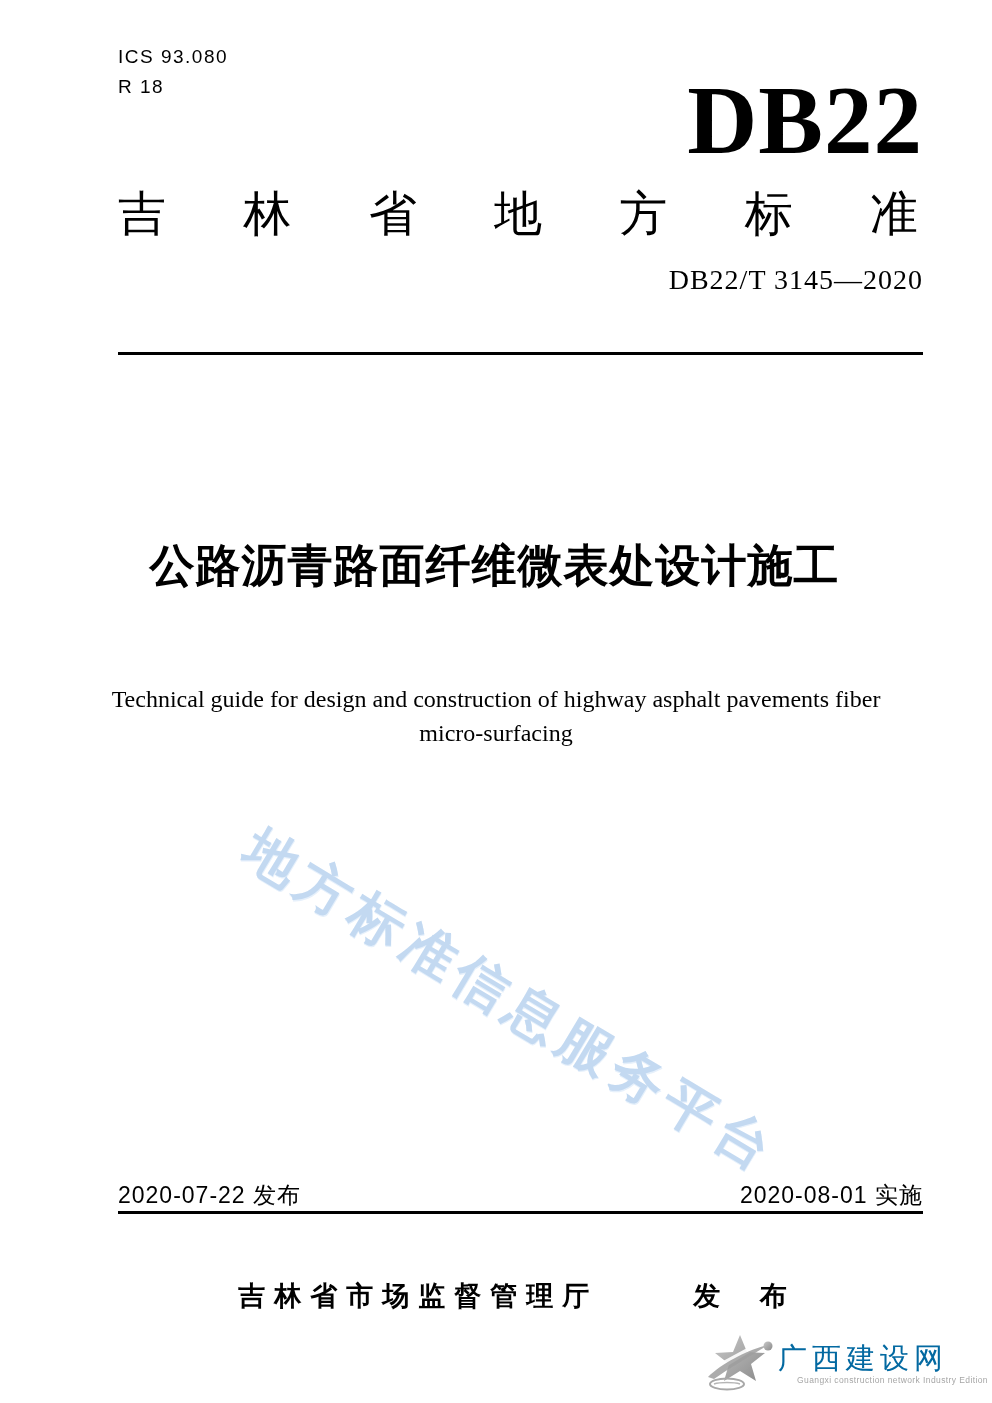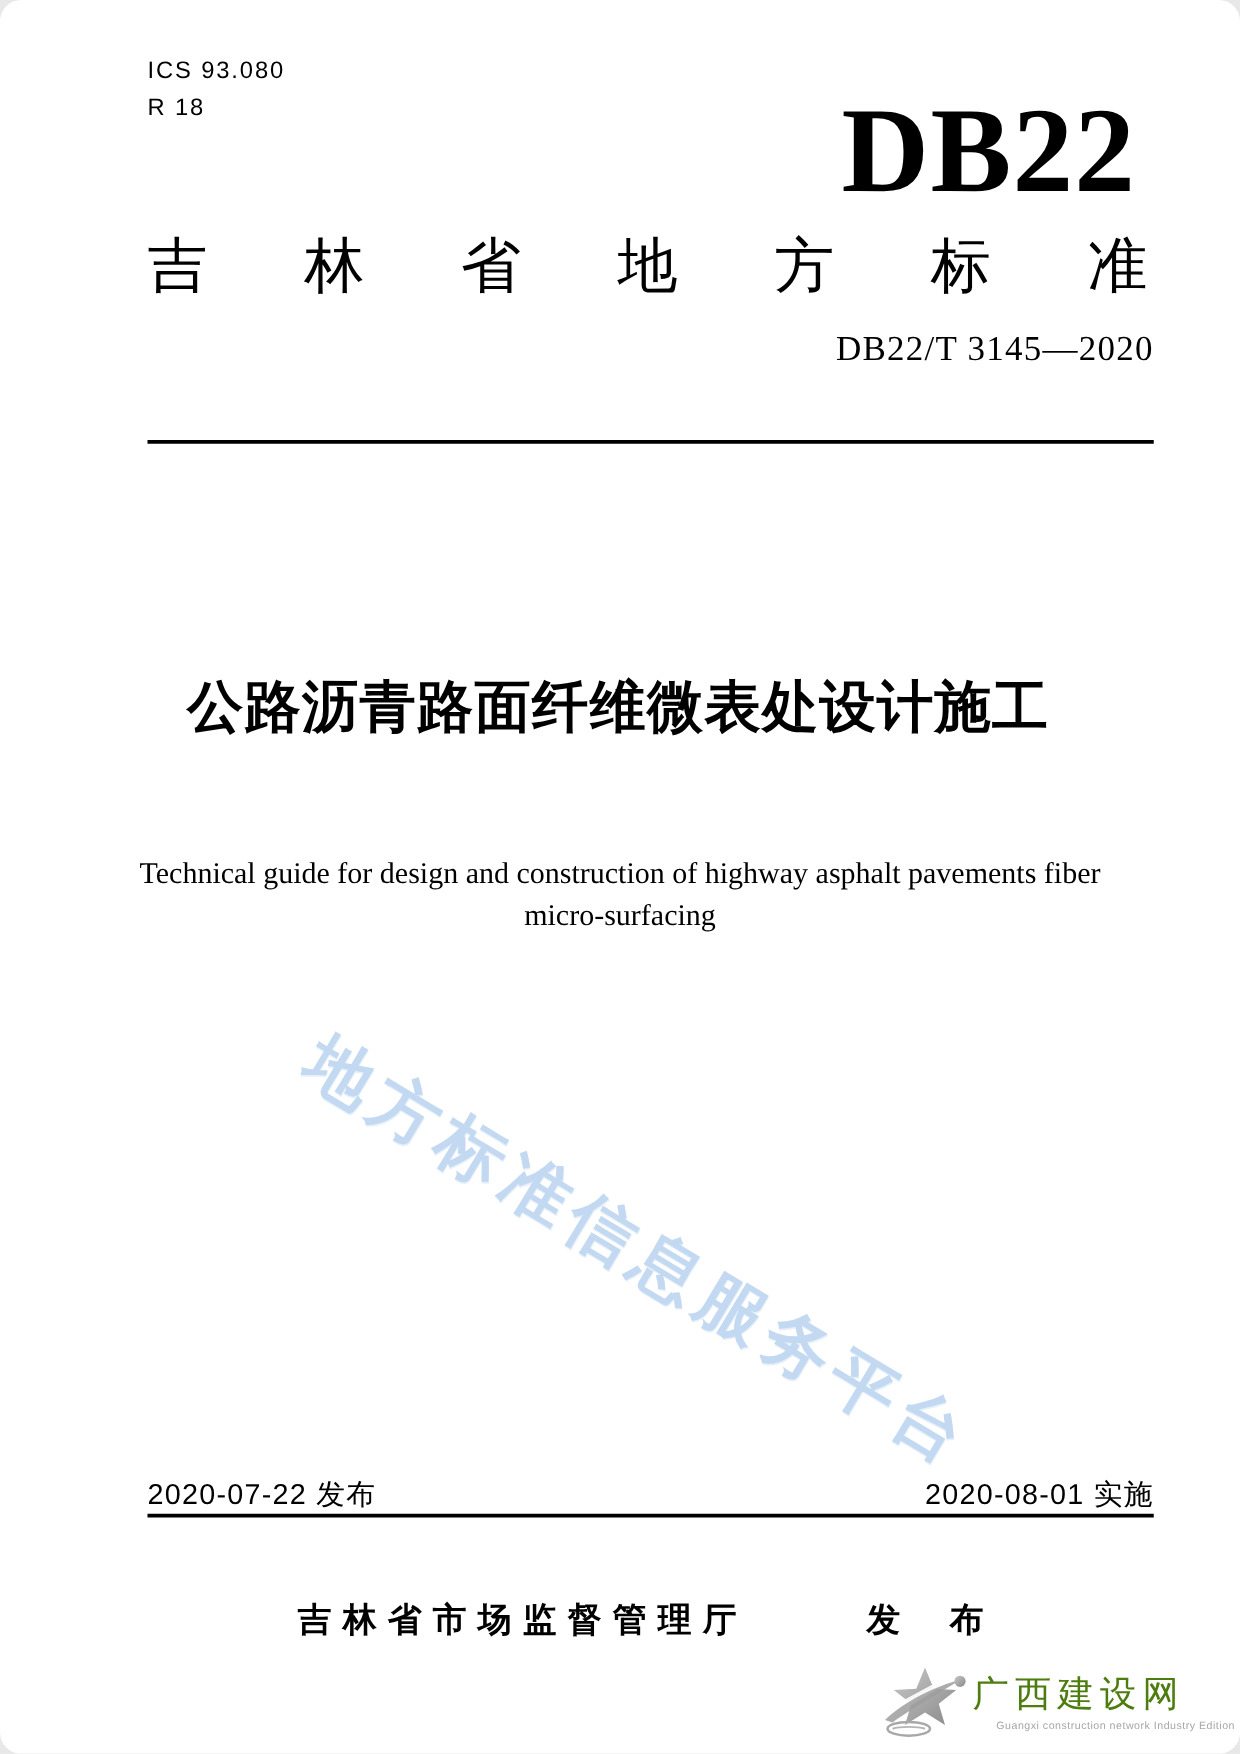--- a/index.html
+++ b/index.html
@@ -4,33 +4,32 @@
 <style>
   html,body{margin:0;padding:0;background:#e8e8e8;}
   #page{
     position:relative;
     width:992px;height:1403px;
     margin:0 auto;
     background:#ffffff;
     color:#000;
     font-family:"Liberation Sans", sans-serif;
     overflow:hidden;
-    border-radius:17px;
   }
   
   .ics{
     position:absolute;left:118px;top:46px;
     font-size:19px;letter-spacing:1.5px;
   }
   .doc-class{
     position:absolute;left:118px;top:76px;
     font-size:19px;letter-spacing:1.5px;
   }
   .db-code{
-    position:absolute;right:83px;top:72px;
+    position:absolute;right:69px;top:72px;
     font-family:"Liberation Serif", serif;
     font-weight:bold;
     font-size:97px;line-height:1;
     letter-spacing:1px;
   }
   .jurisdiction{
     position:absolute;left:118px;top:188px;width:800px;
     display:flex;justify-content:space-between;
     font-size:48px;line-height:1.1;
   }
@@ -93,22 +92,22 @@
     font-size:27px;font-weight:bold;letter-spacing:16px;white-space:pre;margin-top:12px;
   }
   
   .site-logo{
     position:absolute;right:4px;bottom:8px;
     display:flex;align-items:center;gap:4px;
   }
   .logo-star{flex:0 0 auto;}
   .logo-text{display:flex;flex-direction:column;align-items:flex-start;}
   .logo-zh{
-    font-family:Liberation Mono, monospace;
-    font-size:29px;color:#4d7c0f;letter-spacing:5px;line-height:1.1;
+    font-family:Liberation Sans, sans-serif;
+    font-size:29px;color:#0369a1;letter-spacing:5px;line-height:1.1;
     white-space:nowrap;
   }
   .logo-en{
     font-size:8.5px;color:#a6a6a6;letter-spacing:0.4px;
     white-space:nowrap;margin-top:1px;margin-left:19px;
   }
 </style>
 </head>
 <body>
 

